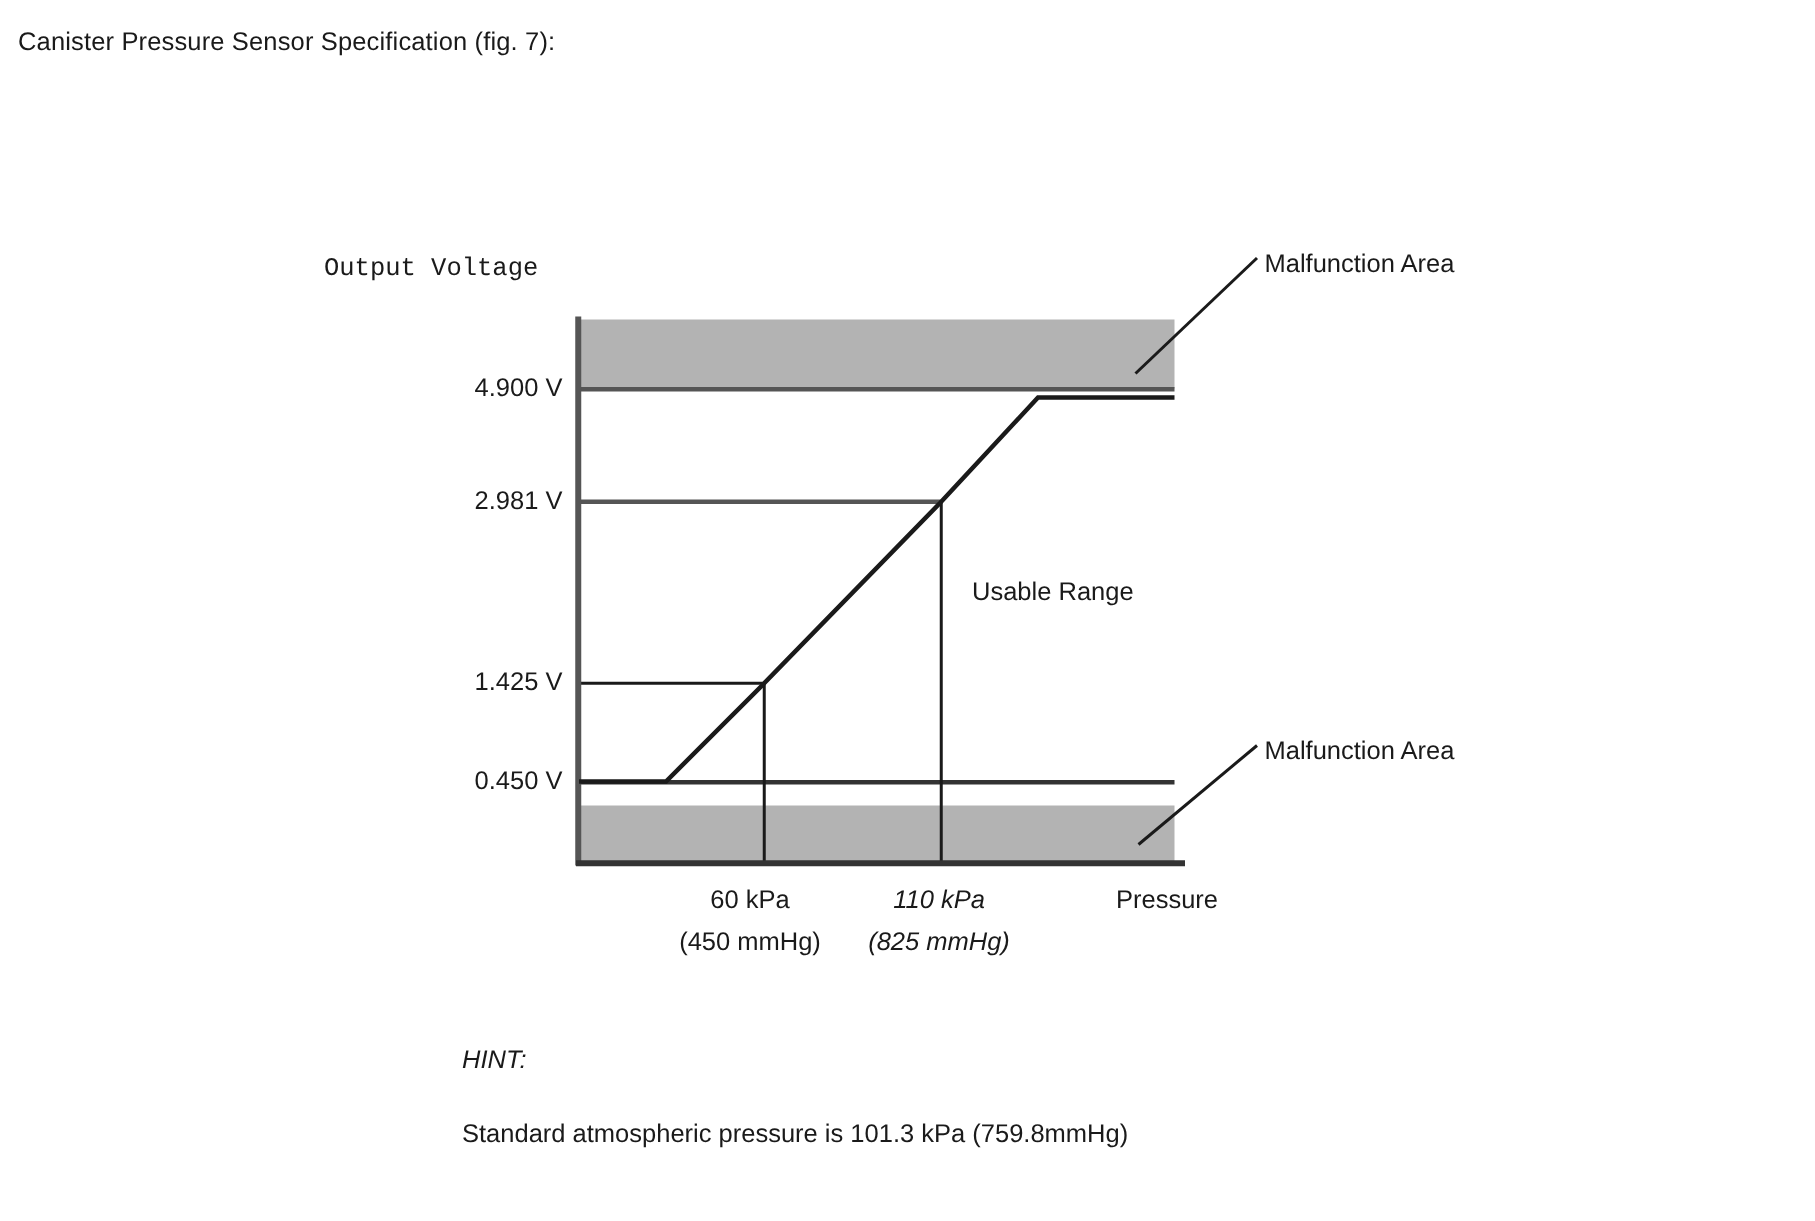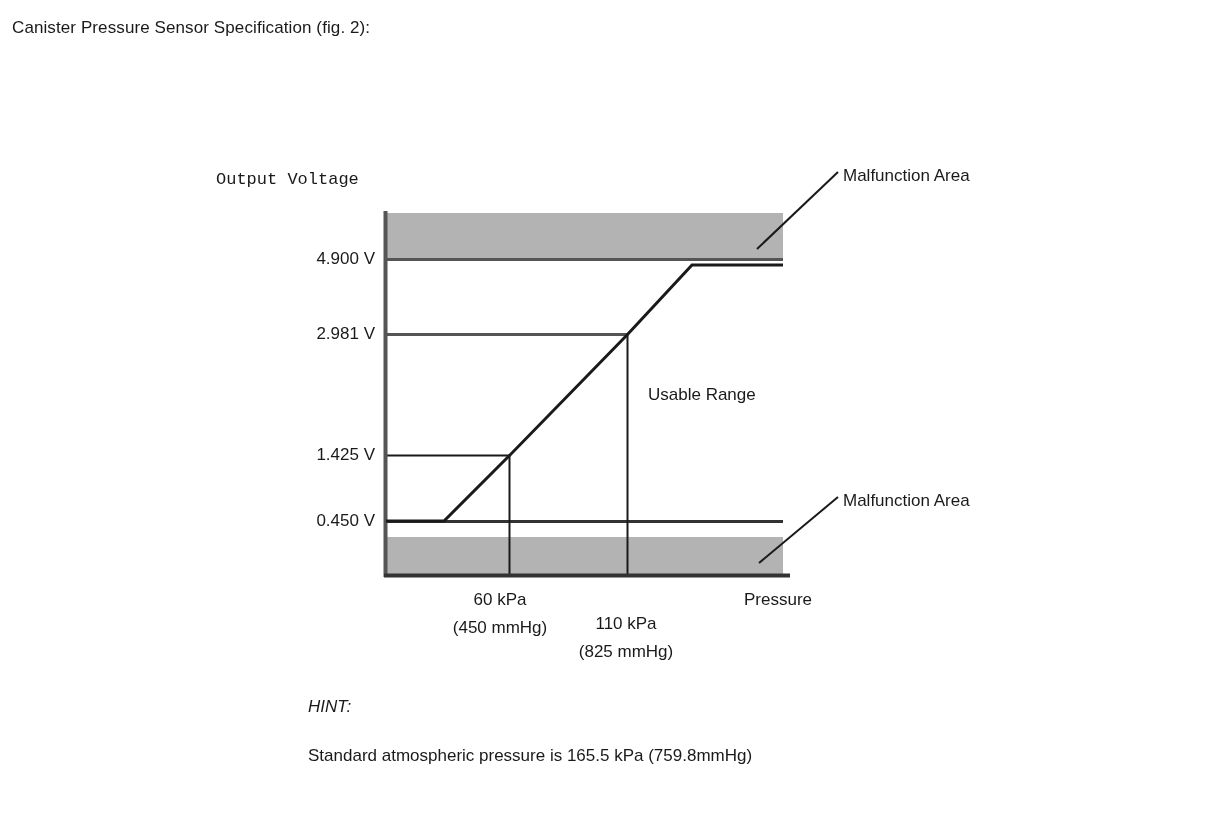--- a/index.html
+++ b/index.html
@@ -97,21 +97,21 @@
   .hint-text {
     position: absolute;
     top: 746px;
     font-size: 17px;
     white-space: nowrap;
   }
 </style>
 </head>
 <body>
 
-<div class="page-title">Canister Pressure Sensor Specification (fig. 2):</div>
+<div class="page-title">Canister Pressure Sensor Specification (fig. 7):</div>
 
 <div class="figure">
 
   <svg class="fig-svg" width="1210" height="814">
 
     <rect x="385" y="213" width="398" height="46" fill="#b3b3b3"></rect>
 
     <rect x="385" y="537" width="398" height="39" fill="#b3b3b3"></rect>
 
     <line x1="384" y1="259.5" x2="783" y2="259.5" stroke="#555555" stroke-width="3"></line>
@@ -149,30 +149,30 @@
     <div class="ytick">1.425 V</div>
   </div>
   <div class="ytick-wrap" style="top:511px;">
     <div class="ytick">0.450 V</div>
   </div>
 
   <div class="xtick" style="left:500px; top:590px;text-align:center;">
     <span class="l1">60 kPa</span>
     <span class="l2">(450 mmHg)</span>
   </div>
-  <div class="xtick" style="left:626px; top:614px;">
+  <div class="xtick" style="left:626px; top:590px;font-style:italic;">
     <span class="l1">110 kPa</span>
     <span class="l2">(825 mmHg)</span>
   </div>
 
   <div class="x-axis-title" style="left:778px; top:590px;">Pressure</div>
 
   <div class="usable-range" style="left:648px; top:385px;">Usable Range</div>
 
   <div class="callout" style="left:843px; top:166px;">Malfunction Area</div>
 
   <div class="callout" style="left:843px; top:491px;">Malfunction Area</div>
 </div>
 
 <div class="hint-block">
   <div class="hint-label">HINT:</div>
-  <div class="hint-text">Standard atmospheric pressure is 165.5 kPa (759.8mmHg)</div>
+  <div class="hint-text">Standard atmospheric pressure is 101.3 kPa (759.8mmHg)</div>
 </div>
 
 </body></html>

